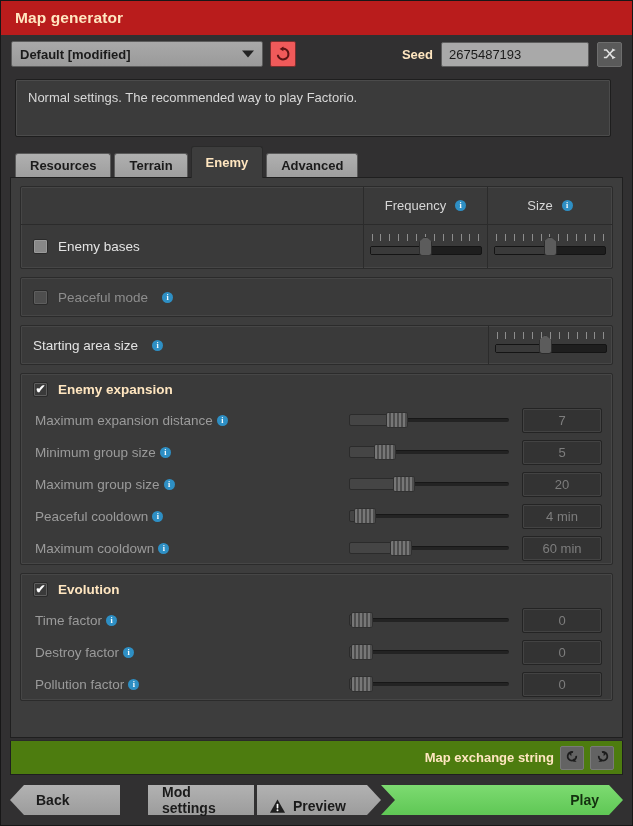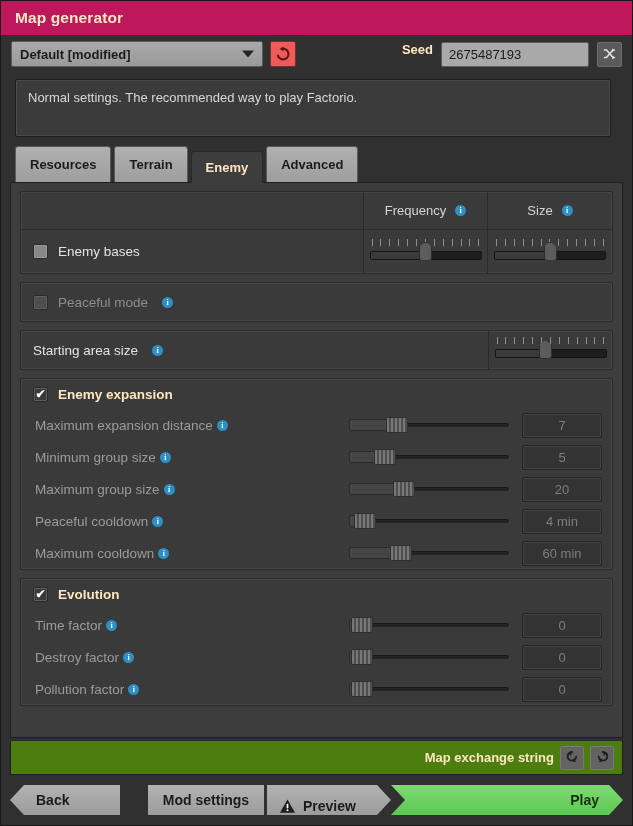--- a/index.html
+++ b/index.html
@@ -15,21 +15,21 @@
   .window {
     position: absolute; inset: 0;
     background: #313031;
     border: 1px solid #171717;
     display: flex; flex-direction: column;
   }
   .titlebar {
     height: 34px; flex: 0 0 34px;
     display: flex; align-items: center;
     padding-left: 14px;
-    background: #be185d;
+    background: #b91c1c;
   }
   .title {
     color: #ffe6c0;
     font-size: 15.5px;
     font-weight: bold;
     letter-spacing: .1px;
   }
 
   
   .toprow {
@@ -62,21 +62,21 @@
     margin-left: 7px;
     width: 26px; height: 26px;
     background: #f05a5a;
     border: 1px solid #7a2d2d;
     border-radius: 2px;
     display: flex; align-items: center; justify-content: center;
     cursor: pointer;
   }
   .seedwrap {
     margin-left: auto;
-    display: flex; align-items: flex-start; gap: 8px;
+    display: flex; align-items: center; gap: 8px;
   }
   .seed-label {
     color: #ffe6c0; font-size: 13px; font-weight: bold;
   }
   .seed-input {
     width: 148px; height: 25px;
     background: #a9a9a9;
     border: 1px solid #5d5d5d;
     border-radius: 2px;
     color: #1b1b1b;
@@ -107,21 +107,21 @@
   }
 
   
   .tabs {
     display: flex; align-items: flex-end;
     padding: 9px 0 0 14px;
     gap: 3px;
     position: relative; z-index: 3;
   }
   .tab {
-    height: 36px;
+    height: 24px;
     padding: 0 14px;
     display: flex; align-items: center;
     background: linear-gradient(#b0b0b0,#9e9e9e);
     border: 1px solid #5a5a5a;
     border-bottom: none;
     border-radius: 3px 3px 0 0;
     color: #1b1b1b;
     font-size: 13px; font-weight: bold;
     cursor: pointer;
   }
@@ -351,21 +351,21 @@
     color: #1b1b1b;
     font-size: 14px; font-weight: bold;
     cursor: pointer;
     position: relative;
   }
   .fbtn.left-arrow {
     padding: 0 16px 0 26px;
     clip-path: polygon(14px 0, 100% 0, 100% 100%, 14px 100%, 0 50%);
     width: 110px;
   }
-  .fbtn.plain { padding: 0 14px; width: 116px; justify-content: center; margin-left: 28px; }
+  .fbtn.plain { padding: 0 14px; width: 106px; justify-content: center; margin-left: 28px; }
   .fbtn.right-arrow {
     padding: 12px 22px 0 12px;
     clip-path: polygon(0 0, calc(100% - 14px) 0, 100% 50%, calc(100% - 14px) 100%, 0 100%);
     width: 124px;
     gap: 7px;
     margin-left: 3px;
   }
   .fbtn.play {
     background: linear-gradient(#7ddb71,#5fc755);
     color: #14300f;

